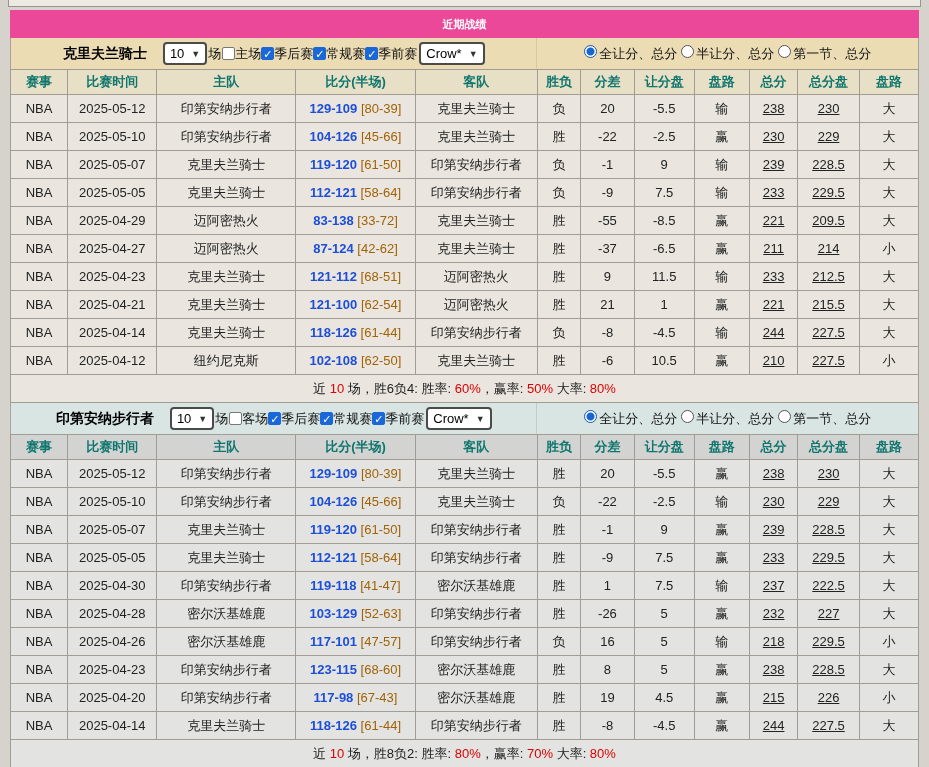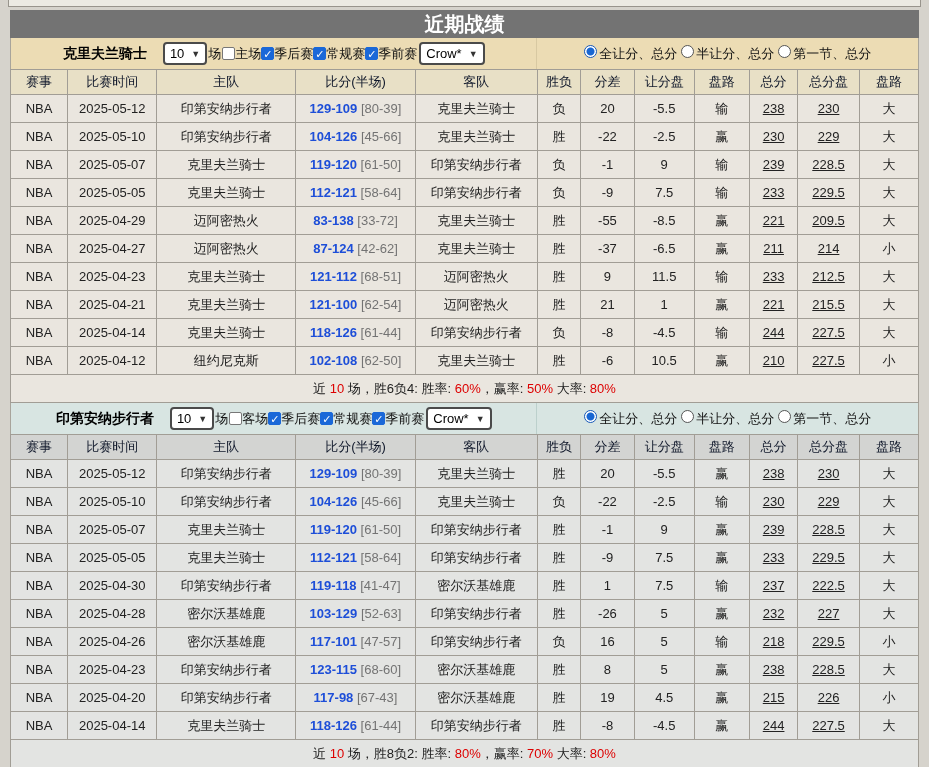--- a/index.html
+++ b/index.html
@@ -4,22 +4,22 @@
 <style>
   html,body{margin:0;padding:0;}
   body{
     width:929px;height:767px;overflow:hidden;
     background:#d6d3cc;
     font-family:"Liberation Sans","DejaVu Sans",sans-serif;
     font-size:13px;color:#222;
   }
   .top-strip{height:6px;margin:0 8px;background:#eceae3;border:1px solid #98948c;border-top:none;}
   .title-bar{
-    height:28px;margin:3px 10px 0;background:#737373;color:#fff;
-    font-weight:bold;font-size:20px;
+    height:28px;margin:3px 10px 0;background:#ec4899;color:#fff;
+    font-weight:bold;font-size:11px;
     display:flex;align-items:center;justify-content:center;
   }
   .section{margin:0 10px;}
   .filterbar{
     height:31px;display:flex;align-items:stretch;
     border-left:1px solid #a8a49b;border-right:1px solid #a8a49b;
   }
   .section.tan  .filterbar{background:#ecdcb4;}
   .section.teal .filterbar{background:#d8e5e2;}
   .filter-left{width:58%;display:flex;align-items:center;justify-content:center;}
@@ -52,31 +52,31 @@
     border:1px solid #1658b8;
     background:radial-gradient(circle at center,#1866d2 0,#1866d2 3.5px,#fff 4.5px);
   }
   table.games-table{
     width:100%;border-collapse:collapse;table-layout:fixed;
   }
   .games-table th,.games-table td{
     border:1px solid #a19d95;text-align:center;padding:0;
     height:27px;font-size:13px;white-space:nowrap;overflow:hidden;color:#222;
   }
-  .games-table thead th{height:24px;font-weight:normal;color:#0f172a;}
+  .games-table thead th{height:24px;font-weight:bold;color:#0f766e;}
   .section.tan  thead th{background:#e8e0c6;}
   .section.tan  tbody td{background:#eae6df;}
   .section.teal thead th{background:#d3d4d2;}
   .section.teal tbody td{background:#e3e4e2;}
   .hl{color:#008000;}
   .red{color:#d10000;}
   .green{color:#007000;}
   .blue{color:#3333cc;text-decoration:underline;}
   .score-main{font-weight:bold;color:#1d4ed8;}
-  .half{color:#737373;}
+  .half{color:#a16207;}
   .summary-cell{font-size:13px;color:#222;}
   .sum-red{color:#dd0000;}
 </style>
 </head>
 <body>
 
 <div class="top-strip"></div>
 <div class="title-bar">
   <span>近期战绩</span>
 </div>

